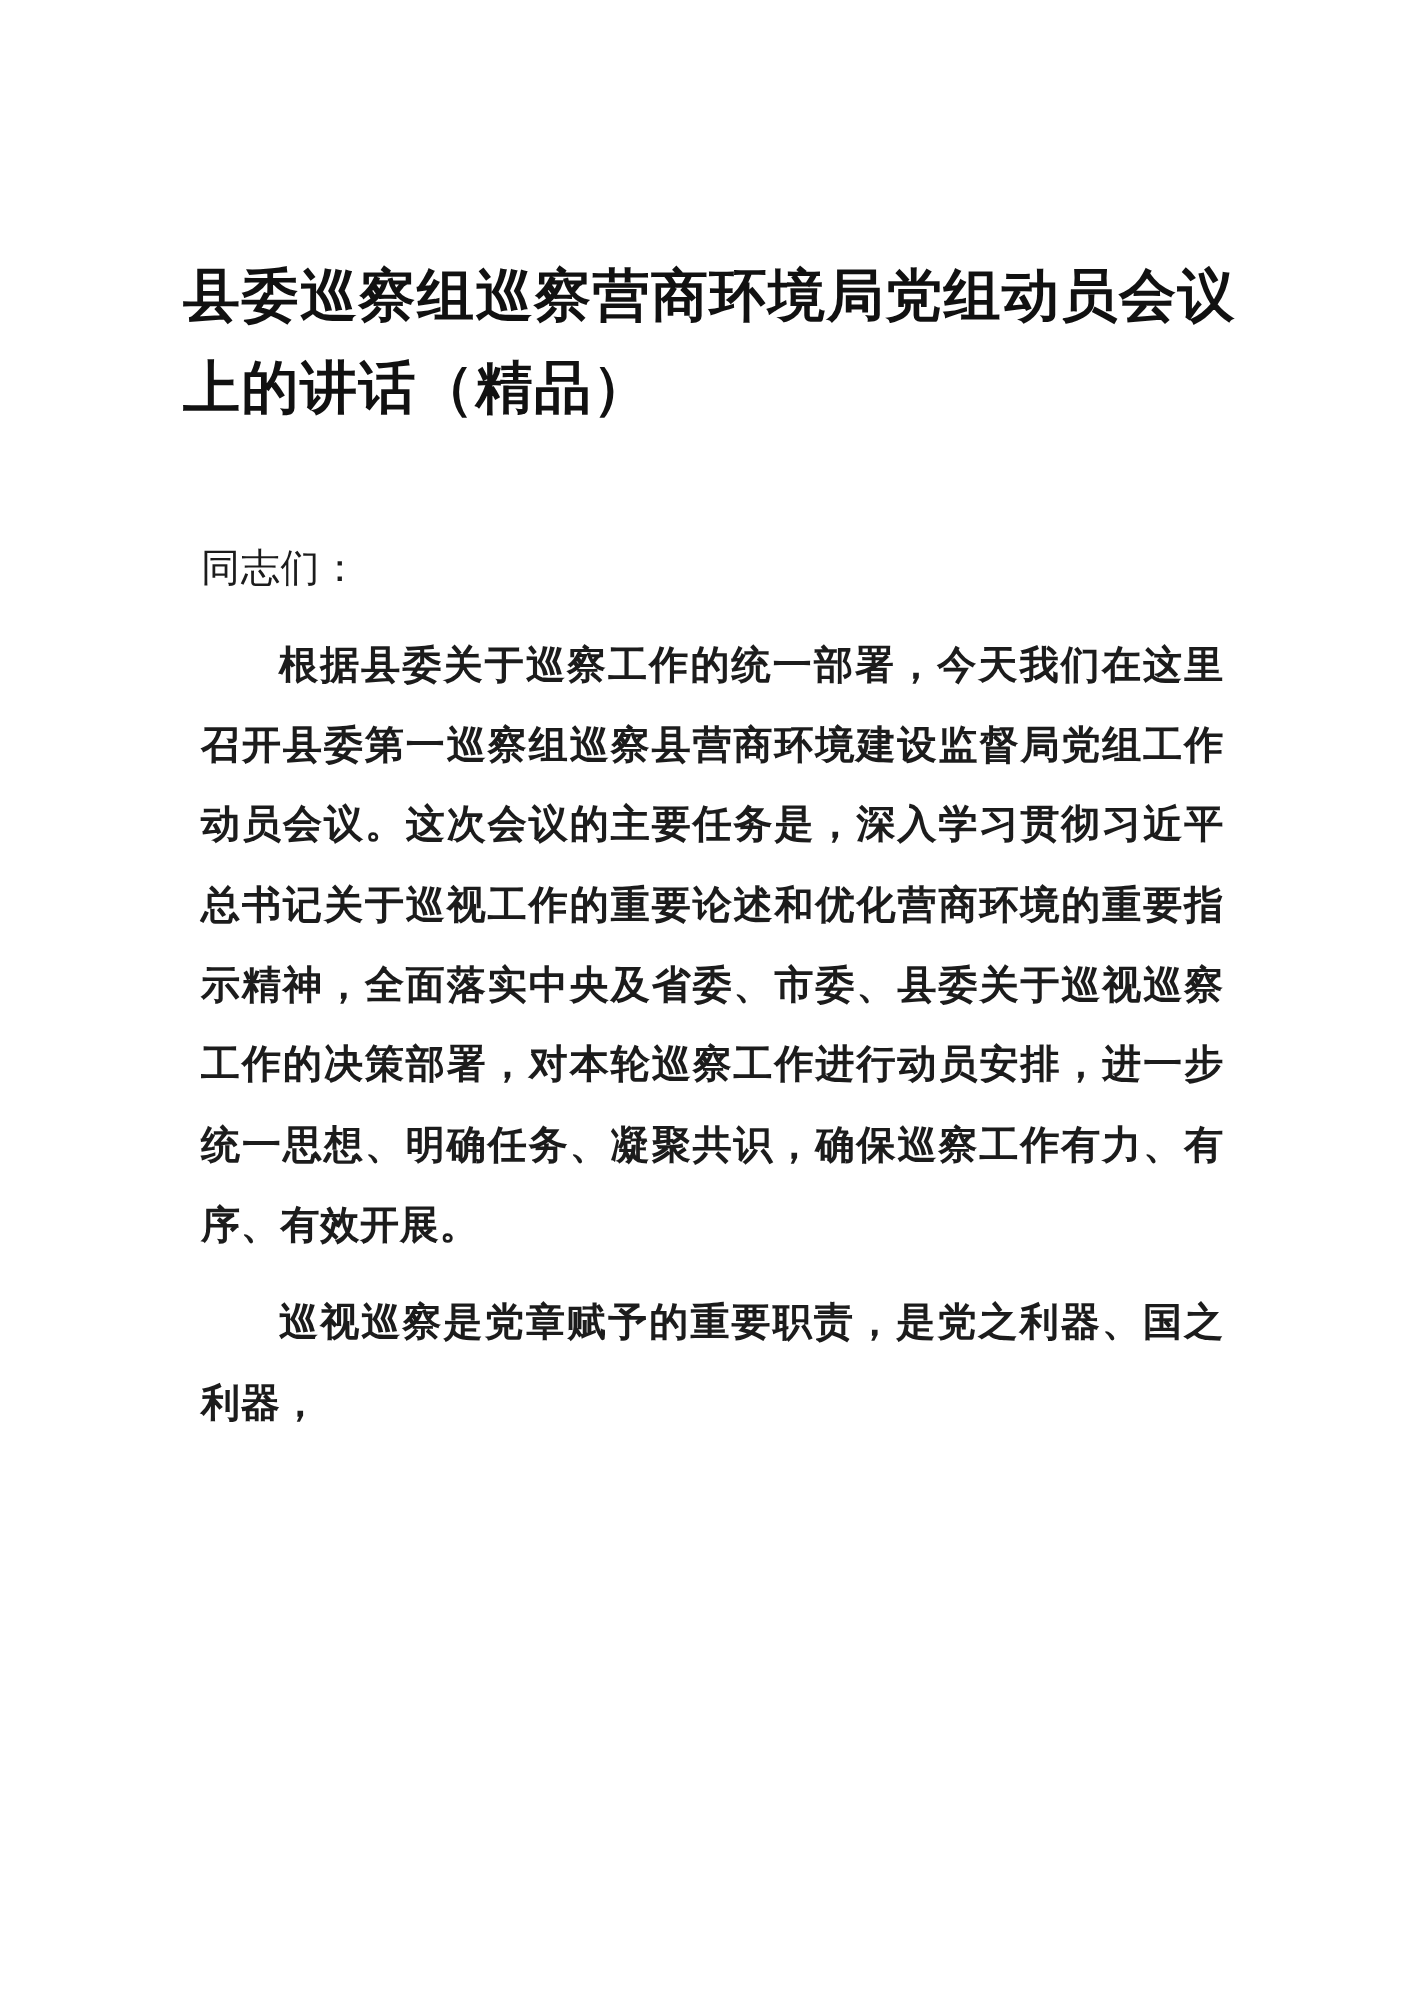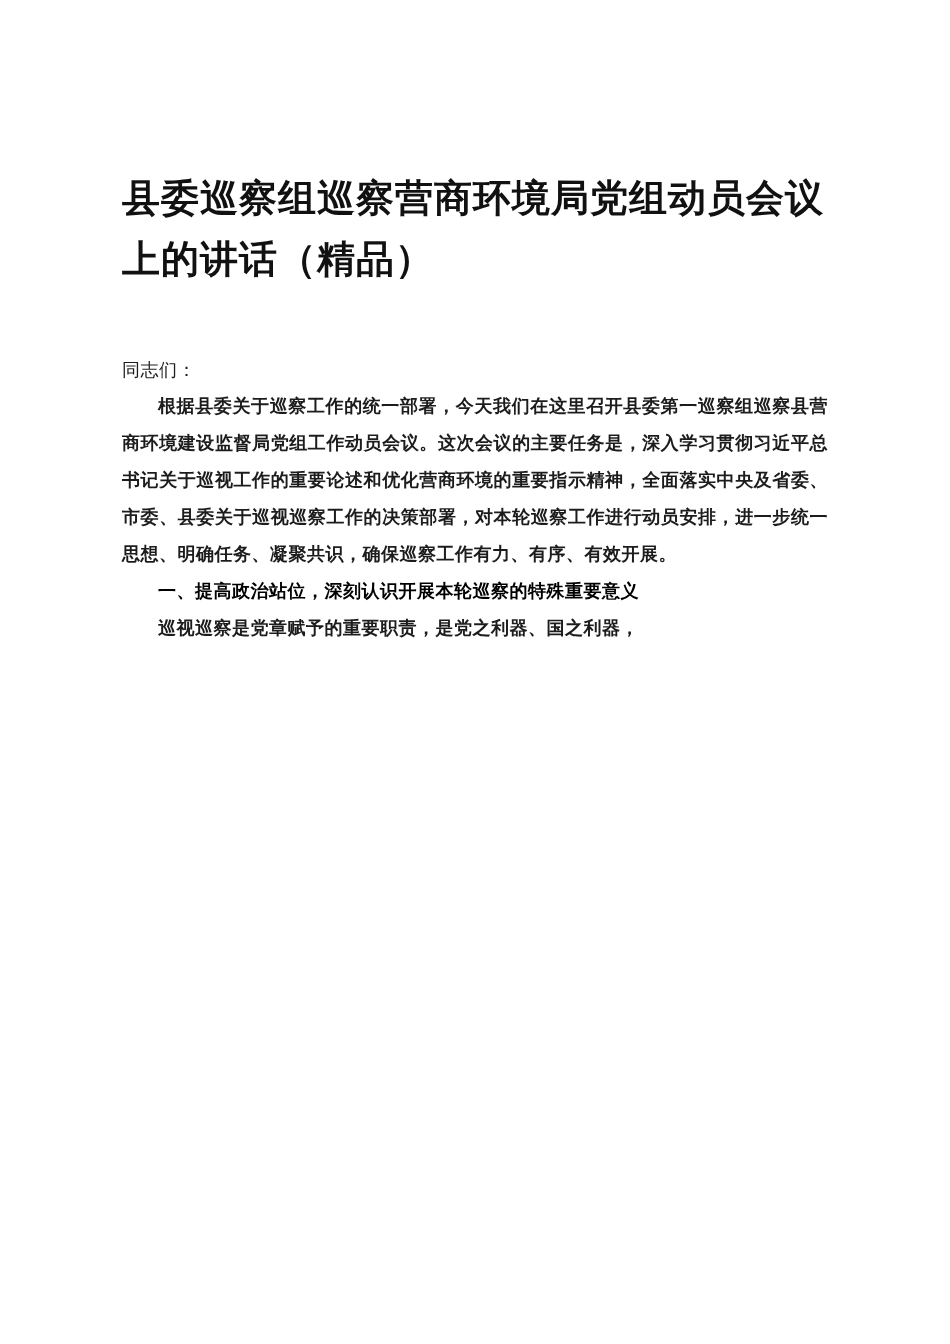--- a/index.html
+++ b/index.html
@@ -19,22 +19,22 @@
     }
     .doc-title {
       margin: 0 0 62px 0;
       font-size: 38px;
       font-weight: bold;
       line-height: 1.6;
       letter-spacing: 1px;
       color: #111111;
     }
     .para {
-      margin: 0;
-      font-size: 18px;
+      margin: 12px;
+      font-size: 26px;
       line-height: 2.05;
       text-align: justify;
       letter-spacing: 0.5px;
       color: #1c1c1c;
     }
     .para.indent {
       text-indent: 2em;
       font-weight: bold;
     }
     .para.heading {
@@ -46,16 +46,15 @@
 <body>
 
 <div class="page">
   <h1 class="doc-title">县委巡察组巡察营商环境局党组动员会议上的讲话（精品）</h1>
 
   <p class="para">同志们：</p>
 
   <p class="para indent">根据县委关于巡察工作的统一部署，今天我们在这里召开县委第一巡察组巡察县营商环境建设监督局党组工作动员会议。这次会议的主要任务是，深入学习贯彻习近平总书记关于巡视工作的重要论述和优化营商环境的重要指示精神，全面落实中央及省委、市委、县委关于巡视巡察工作的决策部署，对本轮巡察工作进行动员安排，进一步统一思想、明确任务、凝聚共识，确保巡察工作有力、有序、有效开展。</p>
 
 
-  <p class="para indent heading">一、提高政治站位，深刻认识开展本轮巡察的特殊重要意义</p>
 
   <p class="para indent">巡视巡察是党章赋予的重要职责，是党之利器、国之利器，</p>
 </div>
 
 </body></html>

